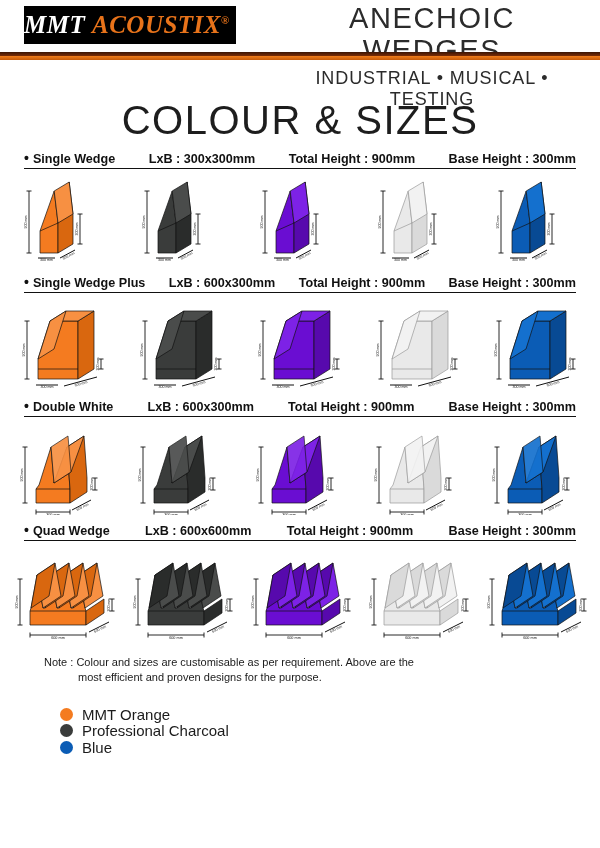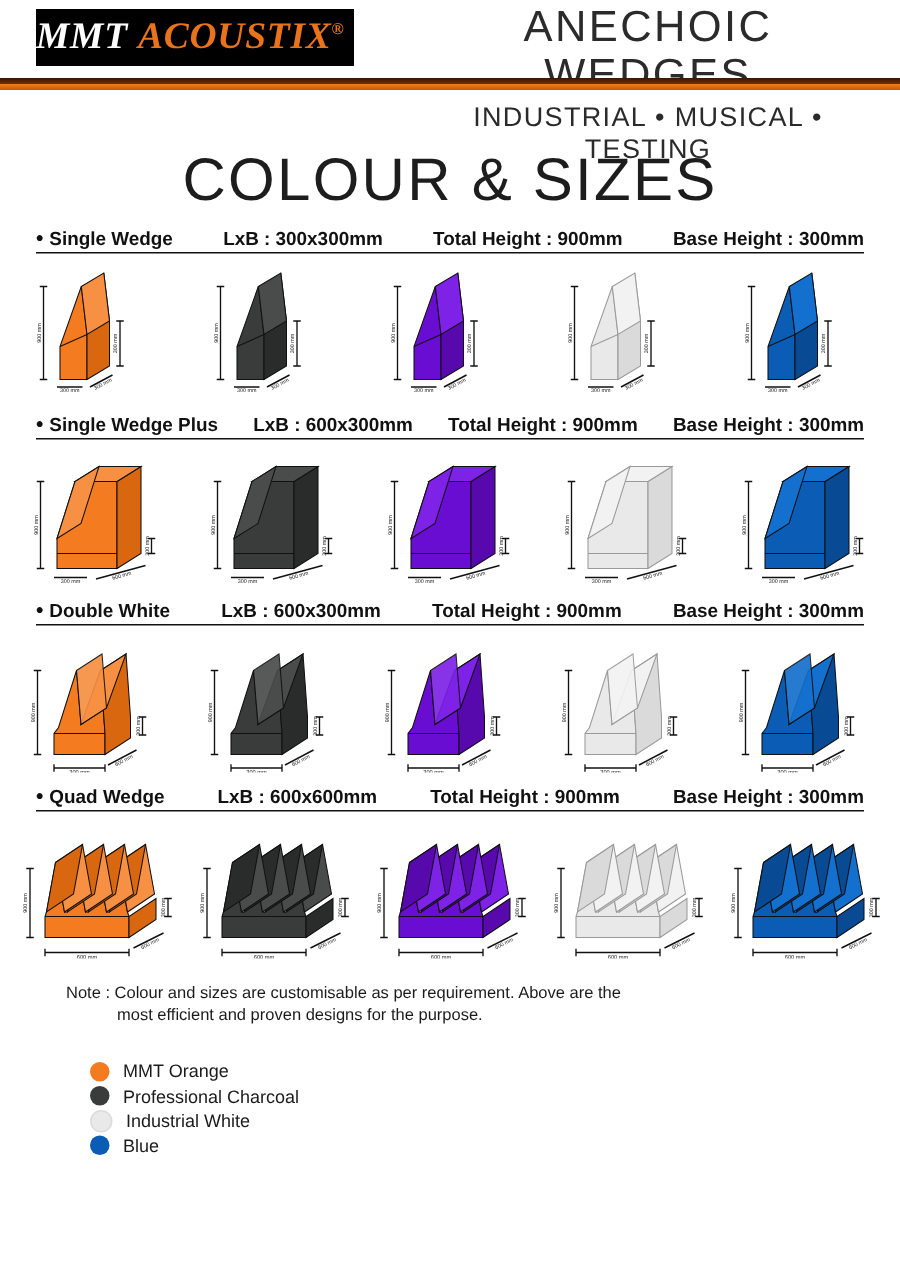--- a/index.html
+++ b/index.html
@@ -66,21 +66,21 @@
   
   .note{
     margin:16px 44px 0 44px;font-size:11px;color:#1b1b1b;line-height:1.35;
   }
   .note-body{display:block;padding-left:34px;margin-top:0px;}
 
   
   .legend{margin:22px 0 0 60px;}
   .leg-item{display:flex;align-items:center;height:15px;margin-bottom:1.5px;}
   .dot{width:13px;height:13px;border-radius:50%;margin-right:9px;flex:none;}
-  .leg-label{font-size:12px;color:#1b1b1b;}
+  .leg-label{font-size:15px;color:#1b1b1b;}
 </style>
 </head>
 <body>
 
 <div class="header">
   <div class="logo-box">
     <div class="logo-text"><span class="logo-mmt">MMT</span><span>&nbsp;</span><span class="logo-ac">ACOUSTIX</span><span class="logo-reg">®</span></div>
   </div>
   <div class="head-right">
     <div class="head-title">ANECHOIC WEDGES</div>
@@ -622,20 +622,16 @@
 <div class="legend" id="legend">
     <div class="leg-item">
       <span class="dot" style="background:#F47B20;"></span>
       <span class="leg-label">MMT Orange</span>
     </div>
     <div class="leg-item">
       <span class="dot" style="background:#3A3C3B;"></span>
       <span class="leg-label">Professional Charcoal</span>
     </div>
     <div class="leg-item">
-      <span class="dot" style="background:#E9E9E9;border:0.5px solid #dcdcdc;"></span>
-      <span class="leg-label">Industrial White</span>
-    </div>
-    <div class="leg-item">
       <span class="dot" style="background:#0B5CB5;"></span>
       <span class="leg-label">Blue</span>
     </div>
   </div>
 
 </body></html>

